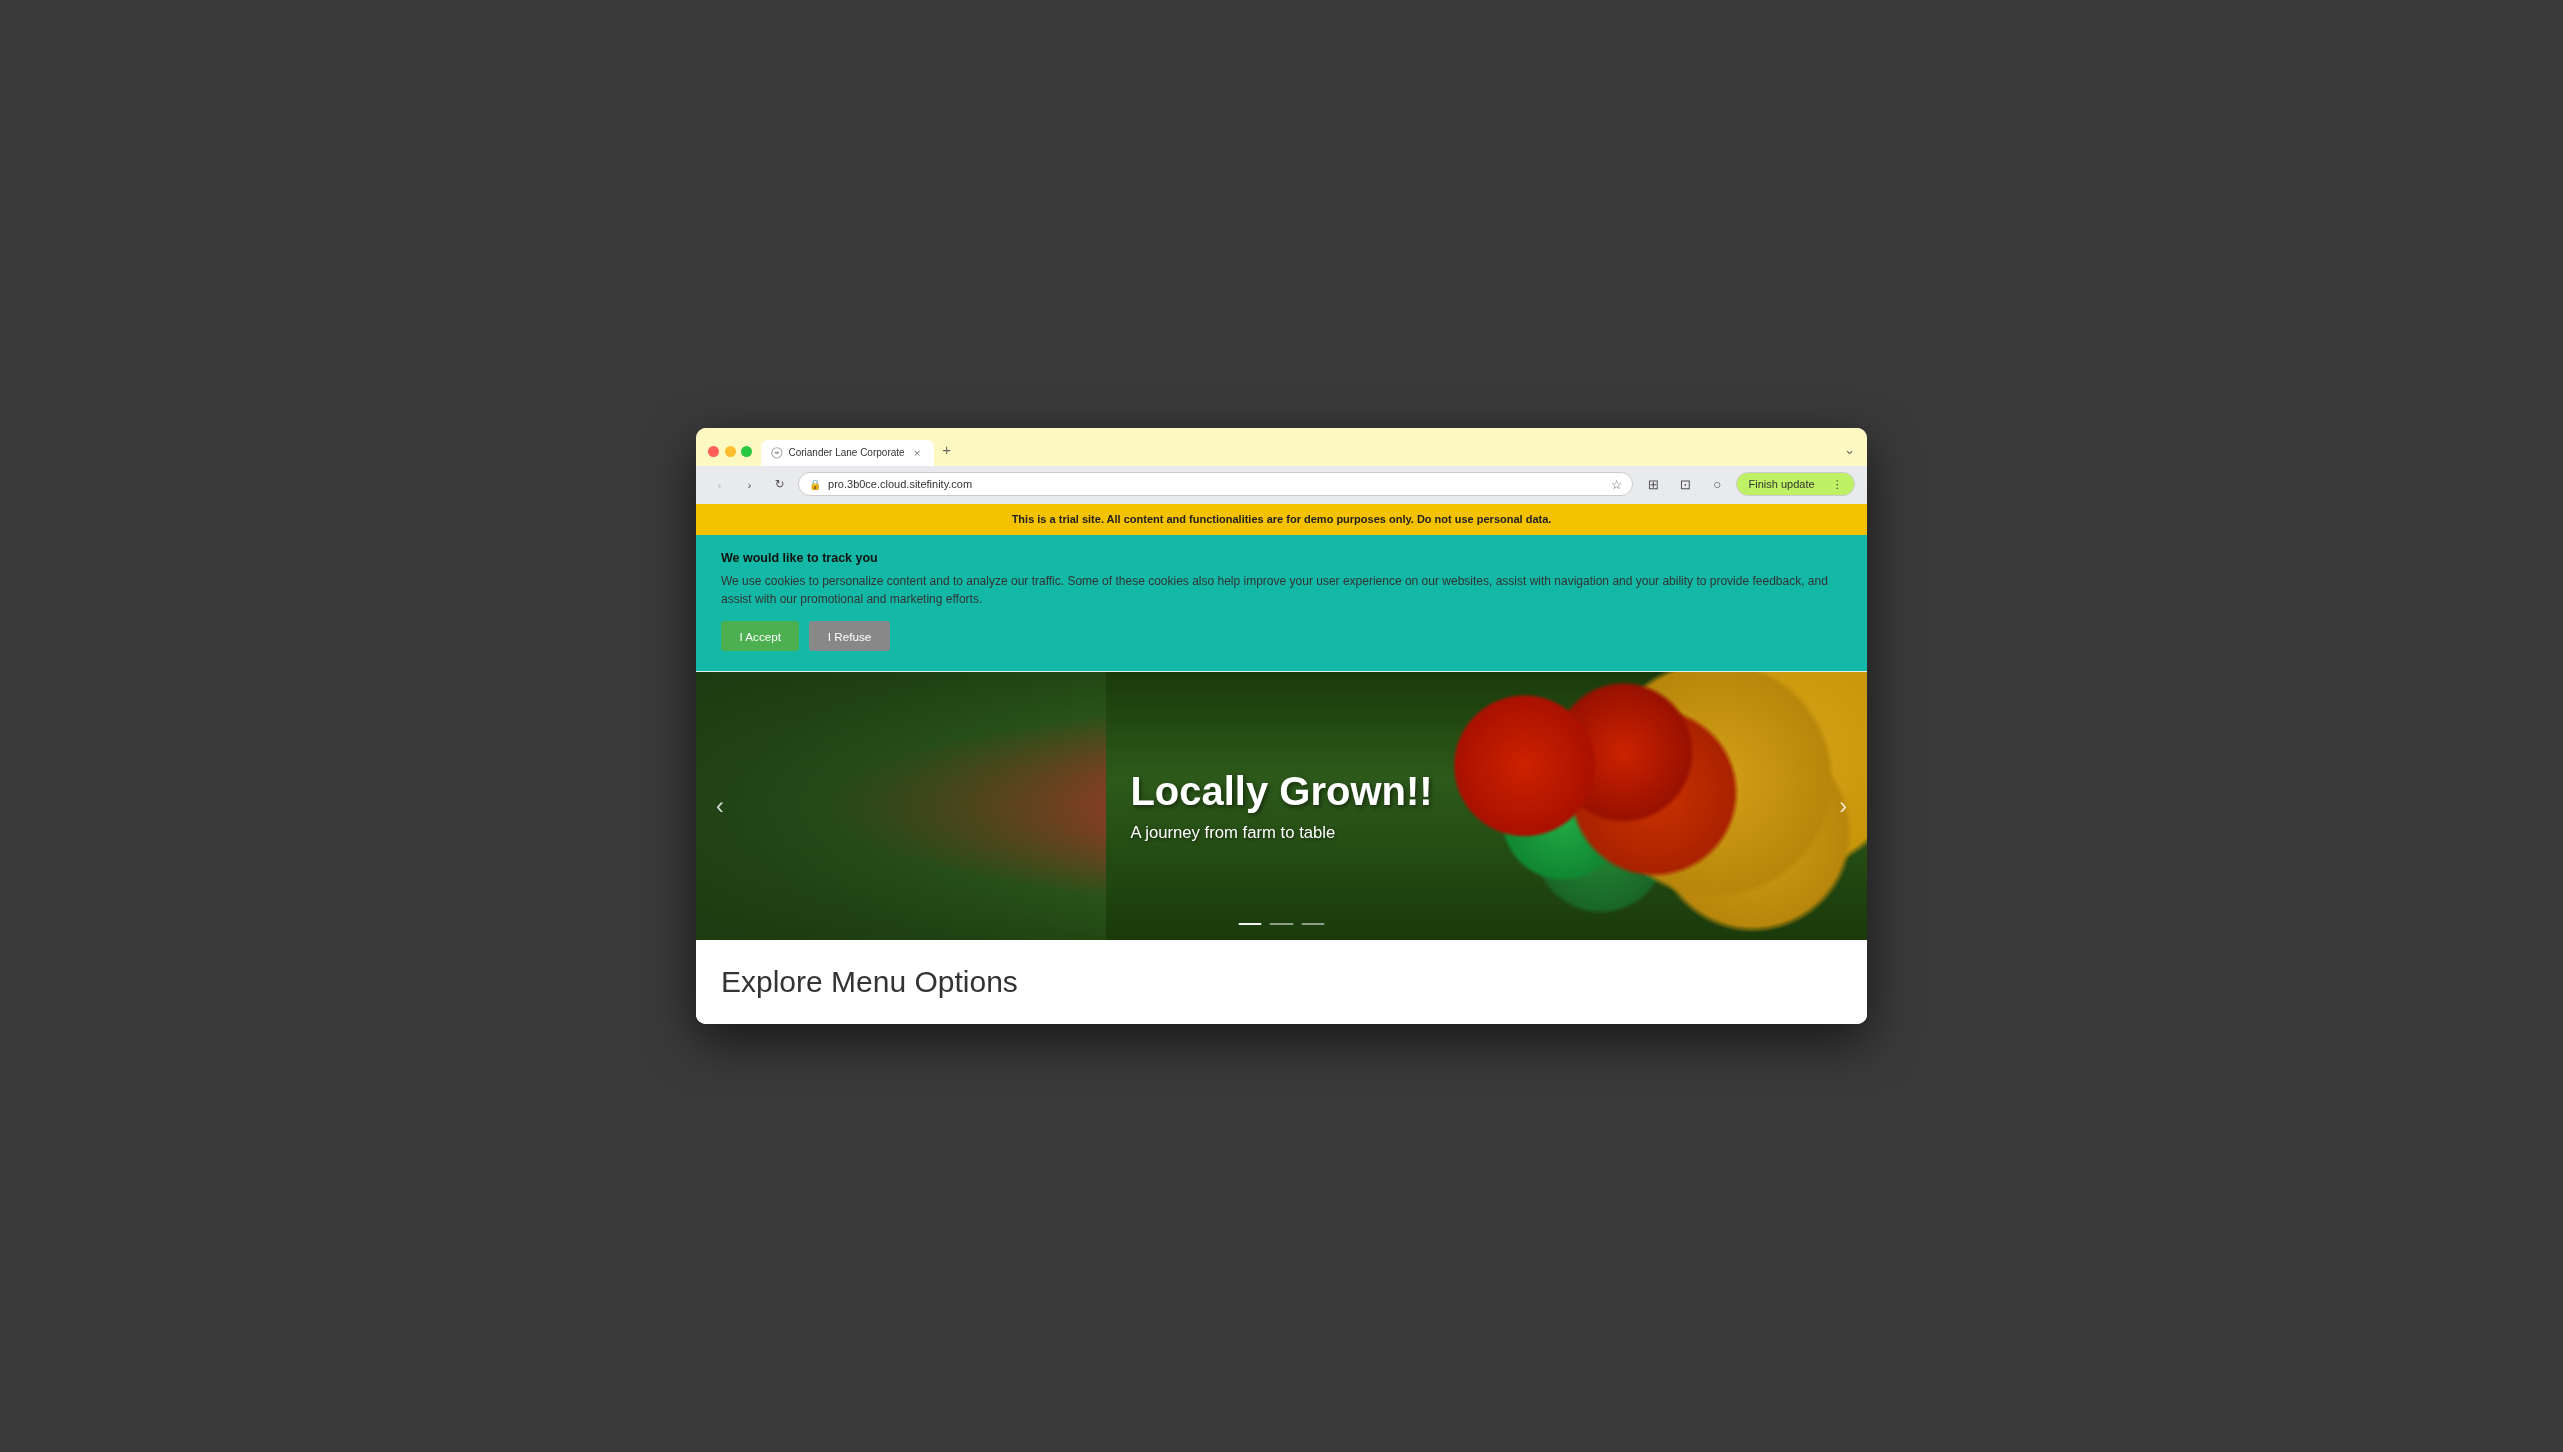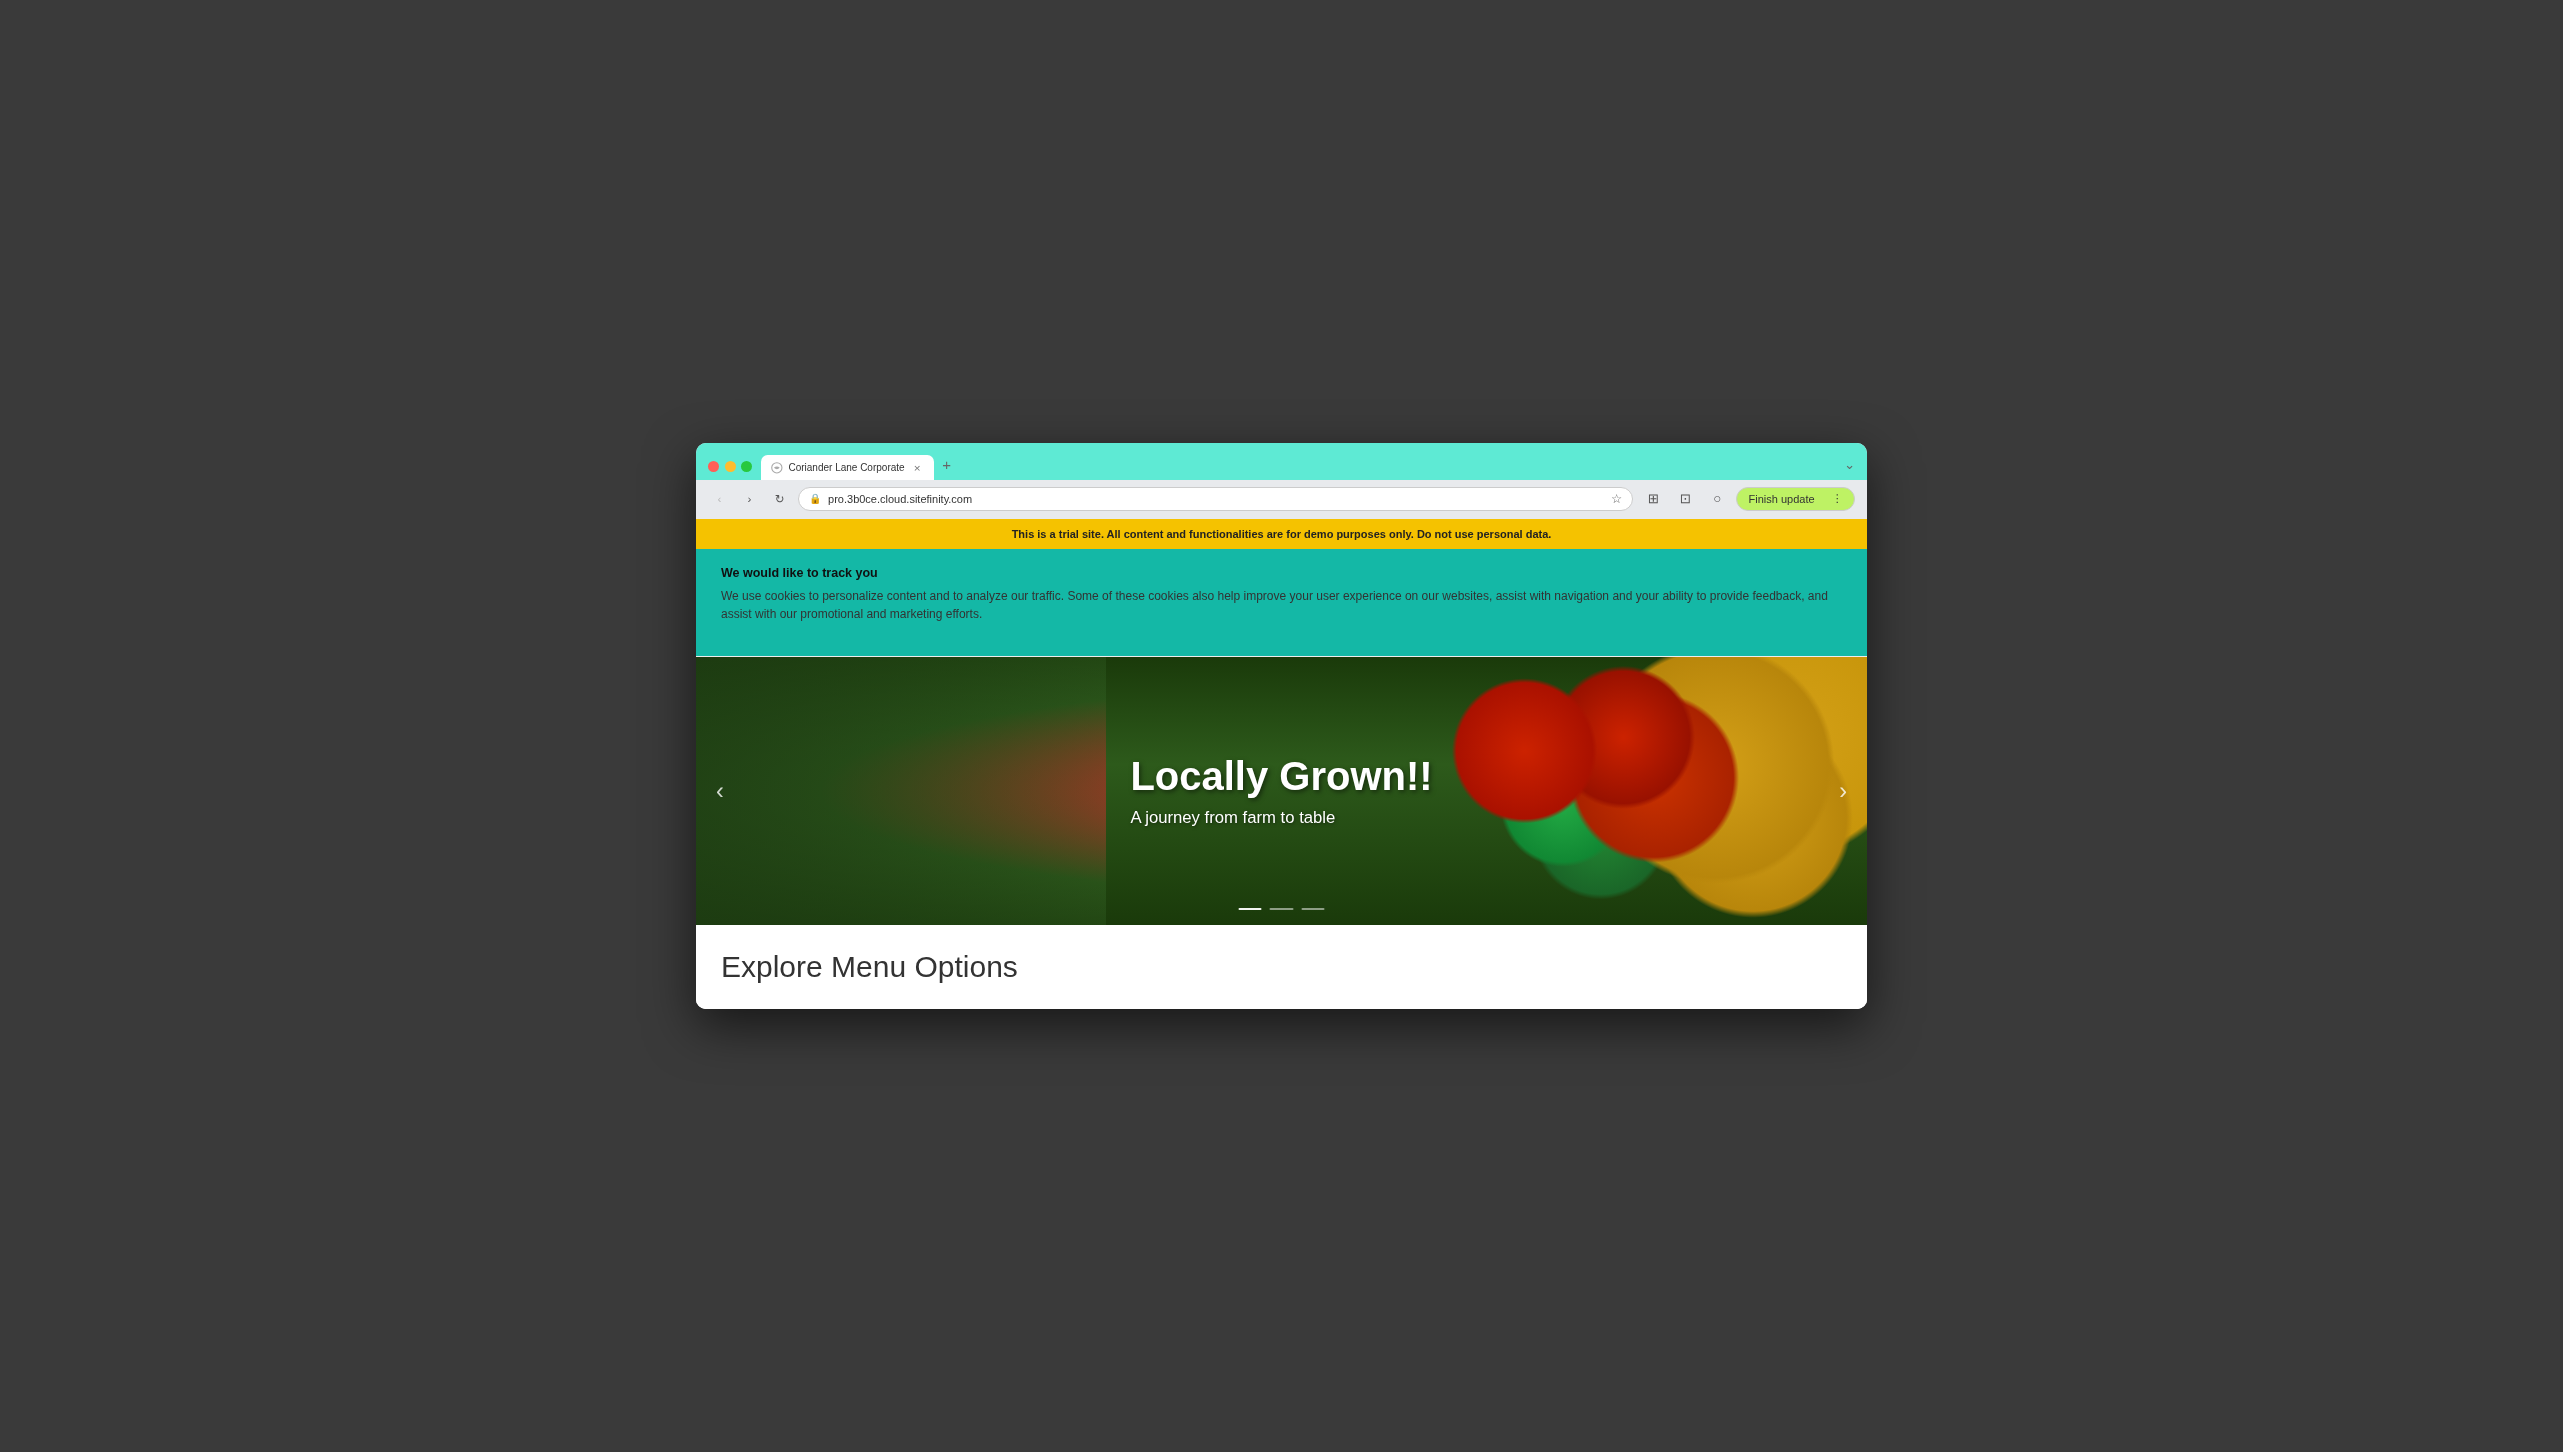--- a/index.html
+++ b/index.html
@@ -15,21 +15,21 @@
     .browser-window {
       width: 1171px;
       border-radius: 10px;
       overflow: hidden;
       box-shadow: 0 16.7px 50px rgba(0,0,0,0.6);
       background: #f0f2f5;
     }
 
     
     .title-bar {
-      background: #5eead4;
+      background: #fef9c3;
       padding: 8.4px 11.7px 0;
       display: flex;
       align-items: flex-end;
       gap: 0;
     }
 
     .traffic-lights {
       display: flex;
       gap: 5.9px;
       align-items: center;
@@ -423,20 +423,24 @@
 
   <div class="page-content">
 
     <div class="trial-banner">
       <span>This is a trial site. All content and functionalities are for demo purposes only. Do not use personal data.</span>
     </div>
 
     <div class="cookie-consent">
       <div class="cookie-title">We would like to track you</div>
       <div class="cookie-text">We use cookies to personalize content and to analyze our traffic. Some of these cookies also help improve your user experience on our websites, assist with navigation and your ability to provide feedback, and assist with our promotional and marketing efforts.</div>
+      <div class="cookie-buttons">
+        <button class="btn-accept">I Accept</button>
+        <button class="btn-refuse">I Refuse</button>
+      </div>
     </div>
 
     <div class="hero-slider">
       <div class="hero-bg"></div>
       <div class="hero-vegetables"></div>
 
       <button class="slider-arrow slider-arrow-left">‹</button>
       <button class="slider-arrow slider-arrow-right">›</button>
 
       <div class="hero-content">

